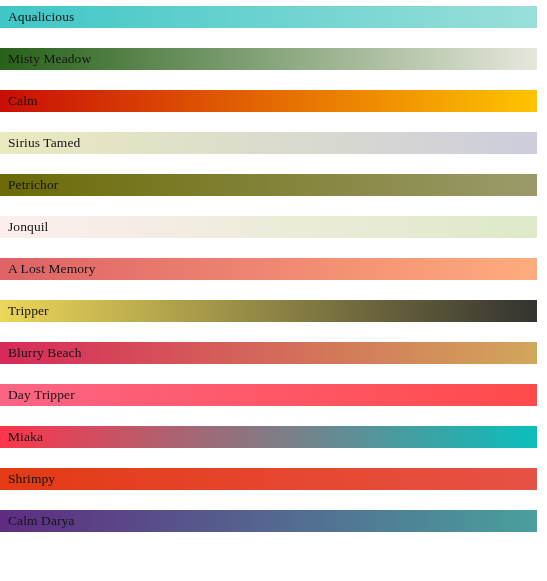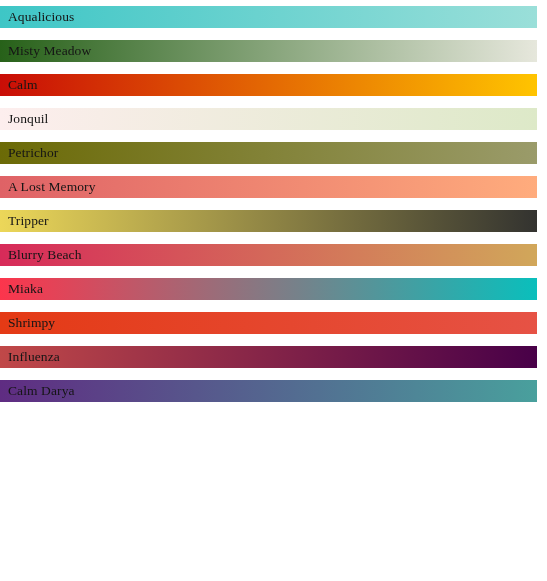--- a/index.html
+++ b/index.html
@@ -18,21 +18,21 @@
     position: relative;
     width: 547px;
     height: 581px;
     padding-top: 6px;
     box-sizing: border-box;
   }
   .palette-row {
     position: relative;
     width: 537px;
     height: 22px;
-    margin-bottom: 12px;
+    margin-bottom: 20px;
     overflow: hidden;
   }
   .palette-bar {
     position: absolute;
     inset: 0;
     width: 537px;
     height: 22px;
   }
   .palette-label {
     position: absolute;
@@ -56,48 +56,52 @@
     </div>
     <div class="palette-row">
       <div class="palette-bar" style="background: linear-gradient(to right, rgb(39, 97, 25) 0%, rgb(230, 231, 220) 100%);"></div>
       <span class="palette-label">Misty Meadow</span>
     </div>
     <div class="palette-row">
       <div class="palette-bar" style="background: linear-gradient(to right, rgb(201, 13, 6) 0%, rgb(255, 196, 0) 100%);"></div>
       <span class="palette-label">Calm</span>
     </div>
     <div class="palette-row">
-      <div class="palette-bar" style="background: linear-gradient(to right, rgb(253, 238, 238) 0%, rgb(221, 233, 200) 100%);"></div>
-      <span class="palette-label">Jonquil</span>
+      <div class="palette-bar" style="background: linear-gradient(to right, rgb(233, 234, 190) 0%, rgb(205, 205, 220) 100%);"></div>
+      <span class="palette-label">Sirius Tamed</span>
     </div>
     <div class="palette-row">
       <div class="palette-bar" style="background: linear-gradient(to right, rgb(107, 106, 6) 0%, rgb(154, 155, 106) 100%);"></div>
       <span class="palette-label">Petrichor</span>
+    </div>
+    <div class="palette-row">
+      <div class="palette-bar" style="background: linear-gradient(to right, rgb(253, 238, 238) 0%, rgb(221, 233, 200) 100%);"></div>
+      <span class="palette-label">Jonquil</span>
     </div>
     <div class="palette-row">
       <div class="palette-bar" style="background: linear-gradient(to right, rgb(223, 98, 102) 0%, rgb(255, 172, 125) 100%);"></div>
       <span class="palette-label">A Lost Memory</span>
     </div>
     <div class="palette-row">
       <div class="palette-bar" style="background: linear-gradient(to right, rgb(236, 215, 89) 0%, rgb(51, 51, 48) 100%);"></div>
       <span class="palette-label">Tripper</span>
     </div>
     <div class="palette-row">
       <div class="palette-bar" style="background: linear-gradient(to right, rgb(215, 42, 89) 0%, rgb(209, 167, 90) 100%);"></div>
       <span class="palette-label">Blurry Beach</span>
     </div>
     <div class="palette-row">
+      <div class="palette-bar" style="background: linear-gradient(to right, rgb(253, 101, 133) 0%, rgb(255, 74, 74) 100%);"></div>
+      <span class="palette-label">Day Tripper</span>
+    </div>
+    <div class="palette-row">
       <div class="palette-bar" style="background: linear-gradient(to right, rgb(252, 53, 76) 0%, rgb(10, 191, 188) 100%);"></div>
       <span class="palette-label">Miaka</span>
     </div>
     <div class="palette-row">
       <div class="palette-bar" style="background: linear-gradient(to right, rgb(228, 58, 21) 0%, rgb(230, 82, 69) 100%);"></div>
       <span class="palette-label">Shrimpy</span>
     </div>
     <div class="palette-row">
-      <div class="palette-bar" style="background: linear-gradient(to right, rgb(192, 72, 72) 0%, rgb(72, 0, 72) 100%);"></div>
-      <span class="palette-label">Influenza</span>
-    </div>
-    <div class="palette-row">
       <div class="palette-bar" style="background: linear-gradient(to right, rgb(95, 44, 130) 0%, rgb(73, 160, 157) 100%);"></div>
       <span class="palette-label">Calm Darya</span>
     </div>
   </div>
 
 </body></html>

